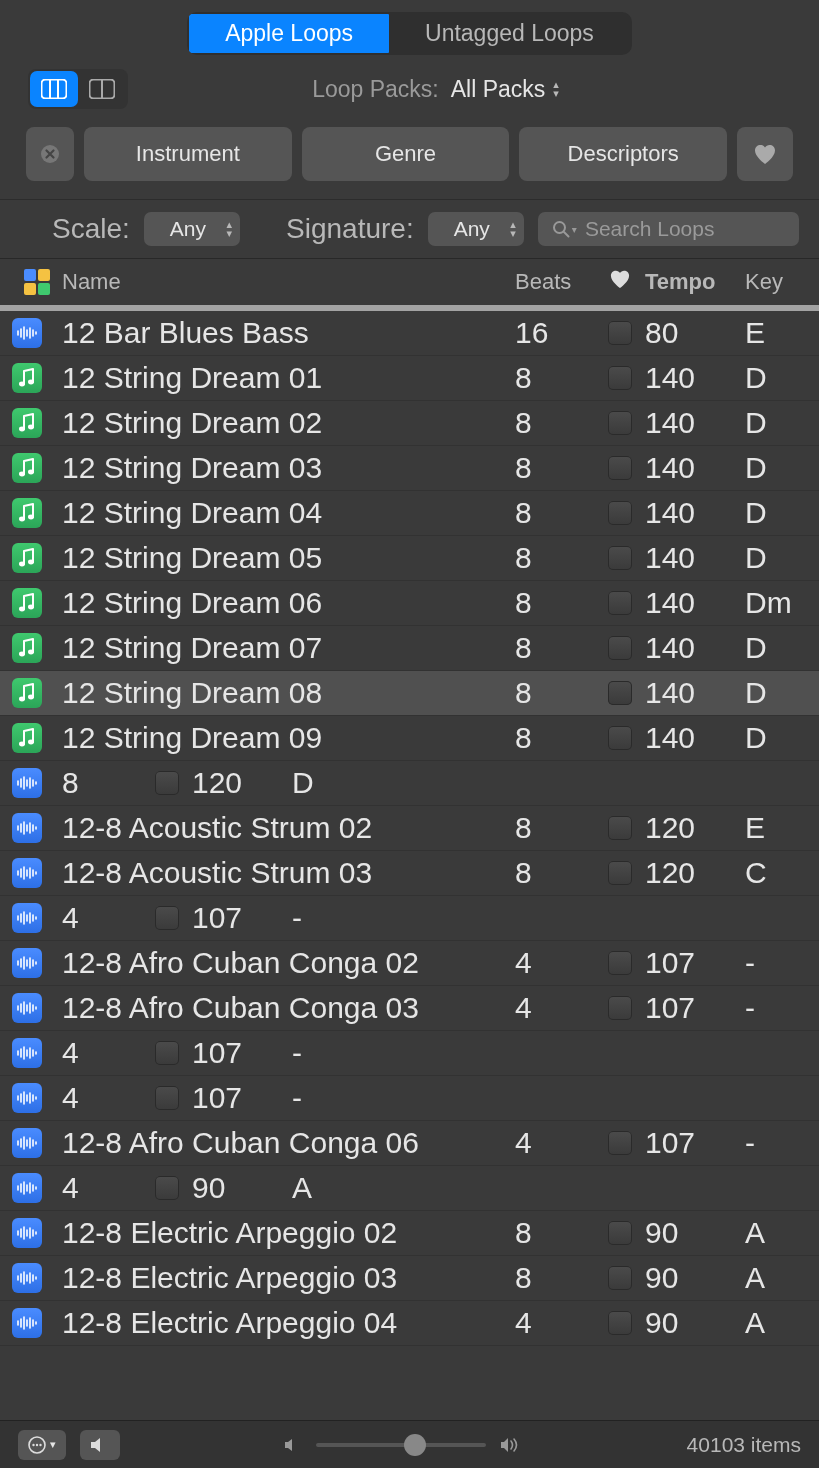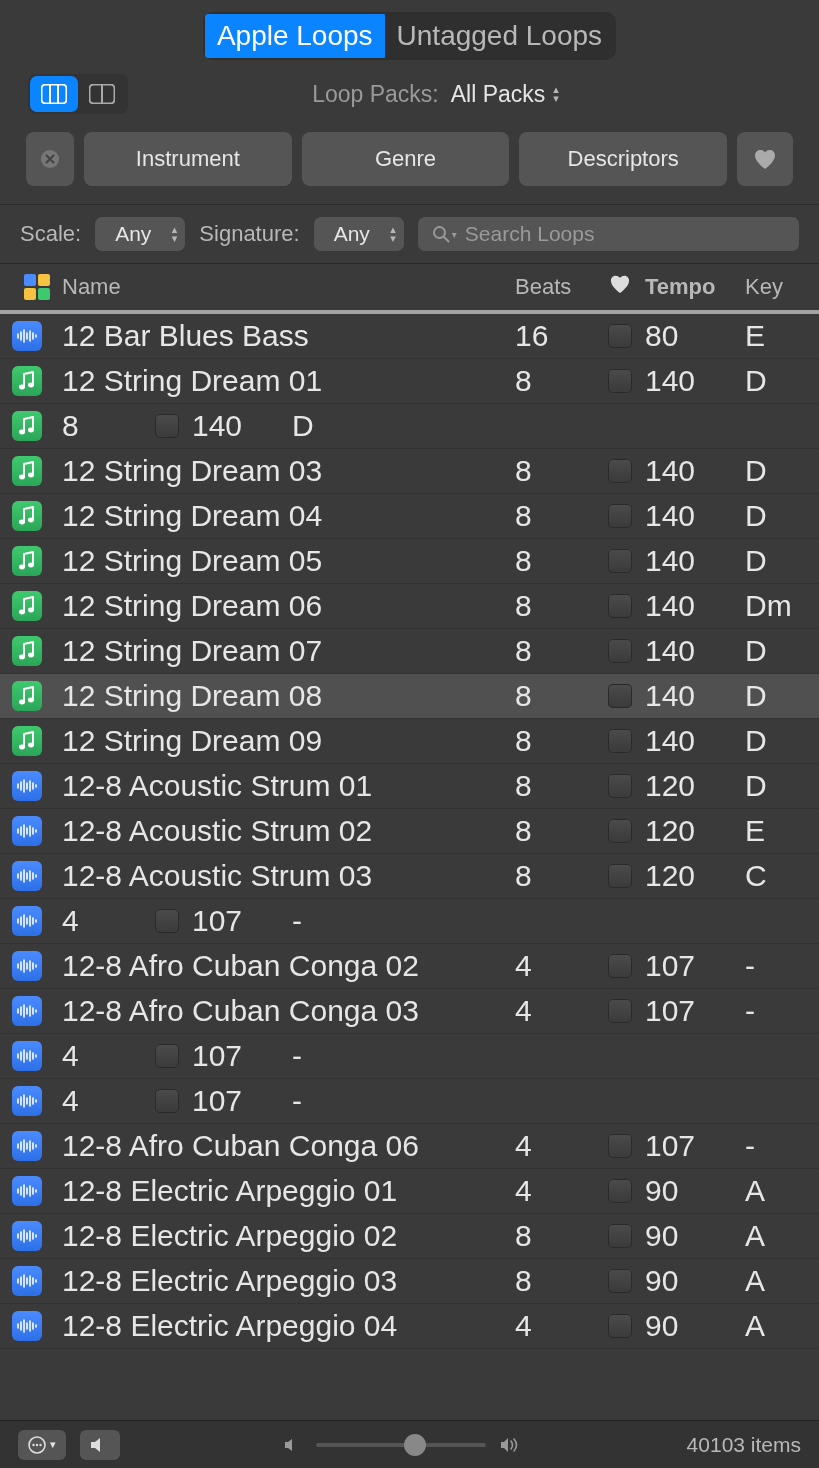--- a/index.html
+++ b/index.html
@@ -37,22 +37,22 @@
     display: flex; justify-content: center;
   }
   .segmented {
     display: inline-flex;
     background: #2f2f2f;
     border-radius: 10px;
     overflow: hidden;
     padding: 2px;
   }
   .seg-btn {
-    padding: 8px 12px;
-    font-size: 28px;
+    padding: 8px 36px;
+    font-size: 23px;
     line-height: 1;
     color: var(--text-muted);
     border-radius: 1px;
     cursor: pointer;
   }
   .seg-btn.active {
     background: var(--accent-blue);
     color: #fff;
   }
 
@@ -112,26 +112,26 @@
   .filter-btn { flex: 1; }
   .fav-btn { width: 56px; flex: 0 0 56px; }
 
   
   .search-row {
     display: flex; align-items: center;
     gap: 14px;
     padding: 12px 20px 12px 20px;
     border-bottom: 1px solid #282828;
   }
-  .sr-label { font-size: 22px; color: var(--text-muted); }
+  .sr-label { font-size: 28px; color: var(--text-muted); margin-left: 32px; }
   .sr-select {
     background: #555;
     border-radius: 7px;
     height: 34px;
-    padding: 0 34px 0 20px;
+    padding: 0 34px 0 26px;
     font-size: 21px;
     color: var(--text);
     display: flex; align-items: center;
     position: relative;
     cursor: pointer;
   }
   .sr-select .stepper-arrows { position: absolute; right: 8px; }
   .search-box {
     flex: 1;
     background: #555;
@@ -145,21 +145,21 @@
     cursor: text;
   }
   .search-box .mag { display:flex; align-items:center; gap:2px; }
 
   
   .table-head {
     display: flex; align-items: center;
     padding: 10px 14px 10px 12px;
     font-size: 22px;
     color: var(--text-muted);
-    border-bottom: 4px solid #a3a3a3;
+    border-bottom: 6px solid #a3a3a3;
     background: var(--bg);
   }
   .col-icon { width: 50px; display:flex; justify-content:center; }
   .col-name { flex: 1; }
   .col-beats { width: 80px; text-align: left; }
   .col-fav { width: 50px; text-align: center; }
   .col-tempo { width: 100px; text-align: left; font-weight: bold; }
   .col-key { width: 60px; text-align: left; }
 
   
@@ -400,20 +400,21 @@
       <div class="row">
         <div class="icon-slot">
           <div class="loop-icon midi">
             <svg width="18" height="20" viewBox="0 0 18 20">
     <path d="M6 16 V3 L15 1 V14" fill="none" stroke="#fff" stroke-width="2" stroke-linecap="round" stroke-linejoin="round"></path>
     <ellipse cx="4" cy="16" rx="3" ry="2.4" fill="#fff"></ellipse>
     <ellipse cx="13" cy="14" rx="3" ry="2.4" fill="#fff"></ellipse>
   </svg>
           </div>
         </div>
+        <div class="name-slot">12 String Dream 02</div>
         <div class="beats-slot">8</div>
         <div class="fav-slot">
           <div class="fav-check"></div>
         </div>
         <div class="tempo-slot">140</div>
         <div class="key-slot">D</div>
       </div>
       <div class="row">
         <div class="icon-slot">
           <div class="loop-icon midi">
@@ -549,21 +550,20 @@
       <line x1="5" y1="4" x2="5" y2="12"></line>
       <line x1="8" y1="2" x2="8" y2="14"></line>
       <line x1="11" y1="5" x2="11" y2="11"></line>
       <line x1="14" y1="3" x2="14" y2="13"></line>
       <line x1="17" y1="5" x2="17" y2="11"></line>
       <line x1="20" y1="7" x2="20" y2="9"></line>
     </g>
   </svg>
           </div>
         </div>
-        <div class="name-slot">12-8 Acoustic Strum 01</div>
         <div class="beats-slot">8</div>
         <div class="fav-slot">
           <div class="fav-check"></div>
         </div>
         <div class="tempo-slot">120</div>
         <div class="key-slot">D</div>
       </div>
       <div class="row">
         <div class="icon-slot">
           <div class="loop-icon audio">
@@ -762,21 +762,20 @@
       <line x1="5" y1="4" x2="5" y2="12"></line>
       <line x1="8" y1="2" x2="8" y2="14"></line>
       <line x1="11" y1="5" x2="11" y2="11"></line>
       <line x1="14" y1="3" x2="14" y2="13"></line>
       <line x1="17" y1="5" x2="17" y2="11"></line>
       <line x1="20" y1="7" x2="20" y2="9"></line>
     </g>
   </svg>
           </div>
         </div>
-        <div class="name-slot">12-8 Electric Arpeggio 01</div>
         <div class="beats-slot">4</div>
         <div class="fav-slot">
           <div class="fav-check"></div>
         </div>
         <div class="tempo-slot">90</div>
         <div class="key-slot">A</div>
       </div>
       <div class="row">
         <div class="icon-slot">
           <div class="loop-icon audio">

